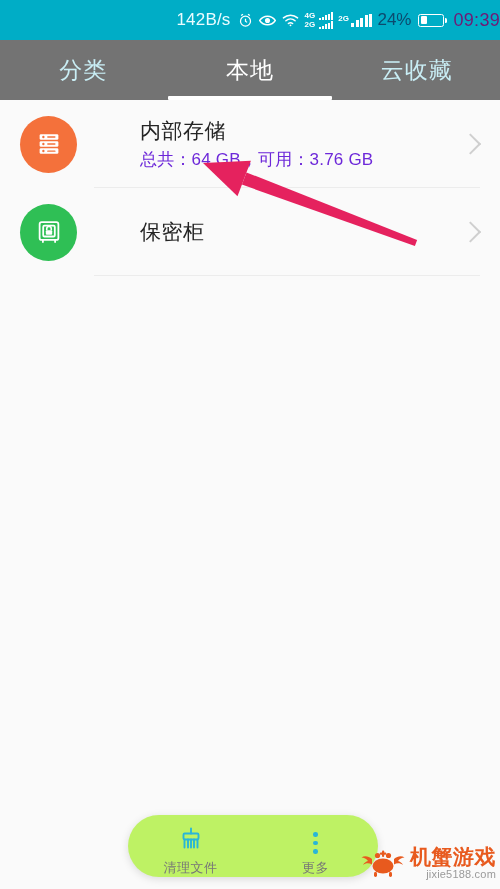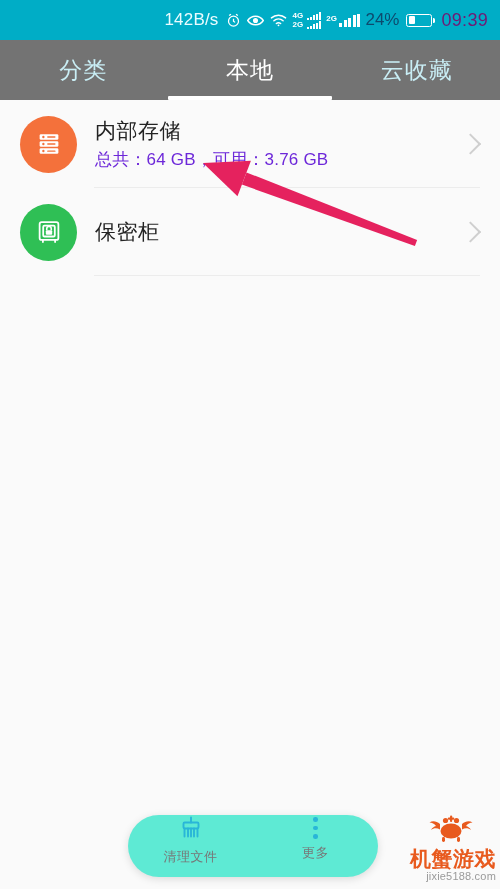--- a/index.html
+++ b/index.html
@@ -27,21 +27,20 @@
   
   .status-bar {
     position: absolute;
     top: 0; left: 0;
     width: 500px;
     height: 40px;
     background: #00ADC6;
     display: flex;
     align-items: center;
     justify-content: flex-end;
-    padding-right: 12px;
     box-sizing: border-box;
     color: #ffffff;
   }
   .status-net-speed {
     font-size: 17px;
     letter-spacing: .2px;
     margin-right: 7px;
     color: #eafcff;
   }
   .sb-icon {
@@ -144,20 +143,21 @@
     width: 500px;
   }
   .list-row {
     position: relative;
     height: 88px;
     display: flex;
     align-items: center;
     padding-left: 20px;
     box-sizing: border-box;
     cursor: pointer;
+    gap: 45px;
   }
   .row-icon {
     width: 57px;
     height: 57px;
     border-radius: 50%;
     flex: 0 0 57px;
     display: flex;
     align-items: center;
     justify-content: center;
   }
@@ -210,25 +210,25 @@
     pointer-events: none;
   }
 
   
   .bottom-bar {
     position: absolute;
     left: 128px;
     bottom: 12px;
     width: 250px;
     height: 62px;
-    background: #5eead4;
+    background: #bef264;
     border-radius: 31px;
     box-shadow: 0 2px 8px rgba(0,0,0,.13);
     display: flex;
-    align-items: flex-start;
+    align-items: flex-end;
   }
   .bottom-item {
     flex: 1;
     display: flex;
     flex-direction: column;
     align-items: center;
     justify-content: center;
     cursor: pointer;
   }
   .bottom-label {
@@ -240,21 +240,20 @@
   .dots-icon { display:flex; flex-direction:column; align-items:center; height:26px; justify-content:center; }
   .dots-icon span { width:4.5px; height:4.5px; border-radius:50%; background:#29B6D8; margin:2px 0; display:block; }
 
   
   .watermark {
     position: absolute;
     right: 4px;
     bottom: 6px;
     display: flex;
     align-items: center;
-    flex-direction: column;
   }
   .wm-texts { display:flex; flex-direction:column; margin-left:4px; }
   .wm-brand {
     font-size: 21px;
     font-weight: bold;
     color: #E85A1E;
     line-height: 22px;
     letter-spacing: .5px;
   }
   .wm-url {

